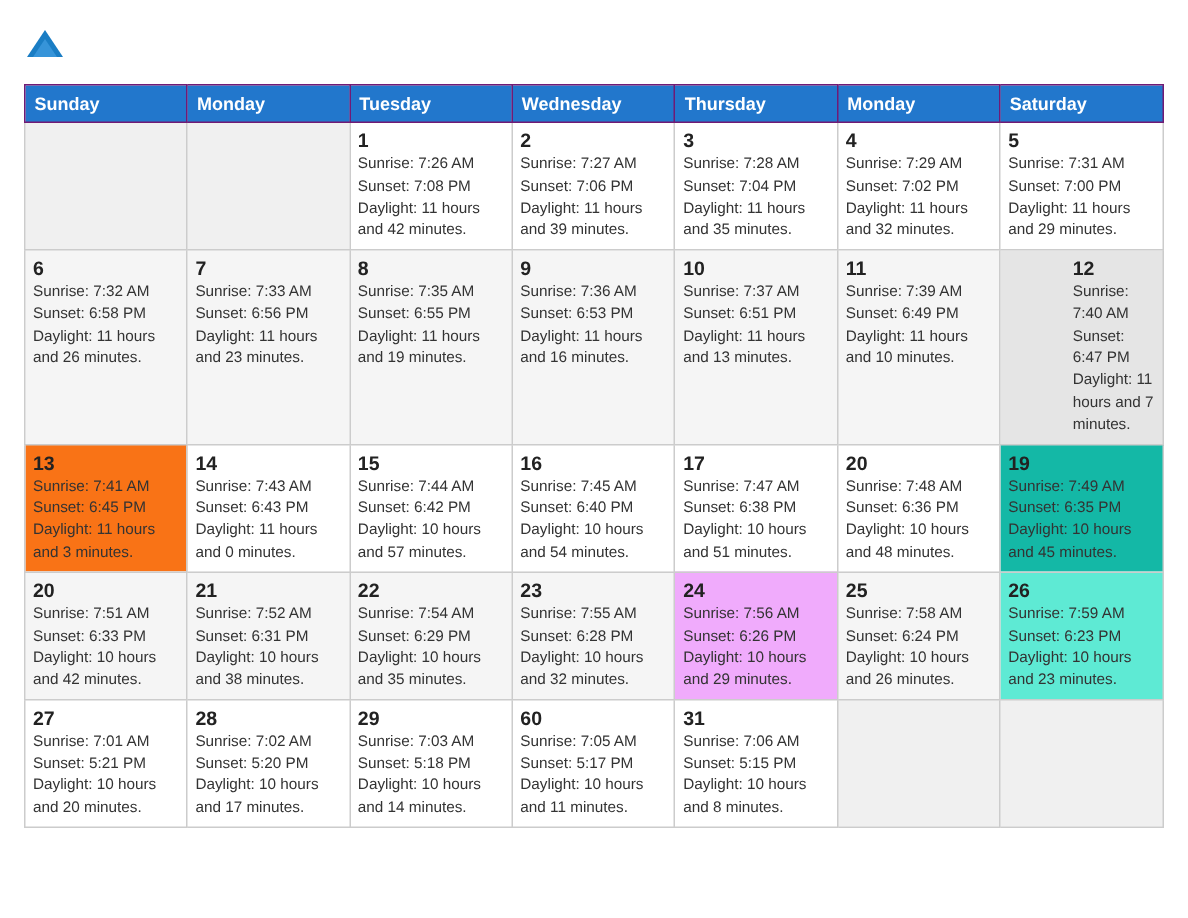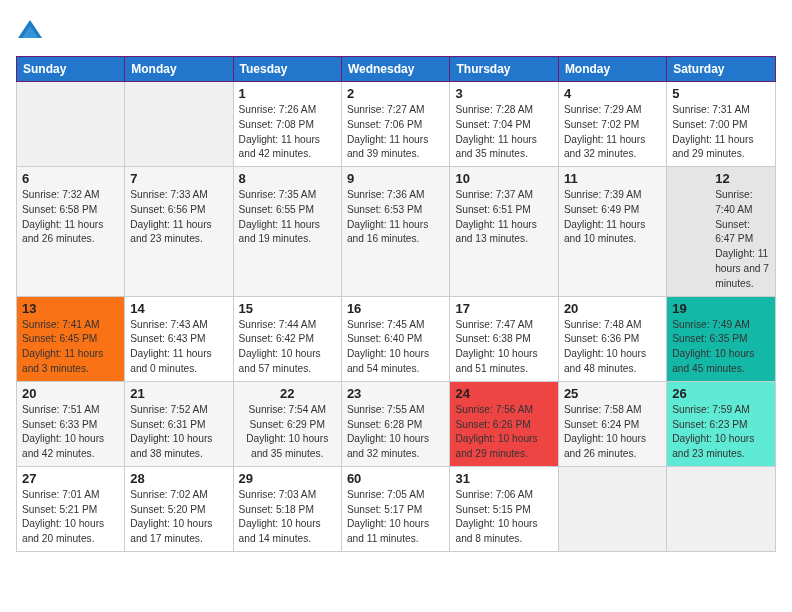--- a/index.html
+++ b/index.html
@@ -207,29 +207,29 @@
       </tr>
       <tr>
         <td style="background: rgb(245, 245, 245);">
           <span class="day-number">20</span>
           <div class="day-info">Sunrise: 7:51 AM<br>Sunset: 6:33 PM<br>Daylight: 10 hours and 42 minutes.</div>
         </td>
         <td style="background: rgb(245, 245, 245); margin-left: 18px;">
           <span class="day-number">21</span>
           <div class="day-info">Sunrise: 7:52 AM<br>Sunset: 6:31 PM<br>Daylight: 10 hours and 38 minutes.</div>
         </td>
-        <td style="background: rgb(245, 245, 245); text-align: center;">
+        <td style="background: rgb(245, 245, 245);">
           <span class="day-number">22</span>
           <div class="day-info">Sunrise: 7:54 AM<br>Sunset: 6:29 PM<br>Daylight: 10 hours and 35 minutes.</div>
         </td>
         <td style="background: rgb(245, 245, 245);">
           <span class="day-number">23</span>
           <div class="day-info">Sunrise: 7:55 AM<br>Sunset: 6:28 PM<br>Daylight: 10 hours and 32 minutes.</div>
         </td>
-        <td style="background: #ef4444;">
+        <td style="background: #f0abfc;">
           <span class="day-number">24</span>
           <div class="day-info">Sunrise: 7:56 AM<br>Sunset: 6:26 PM<br>Daylight: 10 hours and 29 minutes.</div>
         </td>
         <td style="background: rgb(245, 245, 245);">
           <span class="day-number">25</span>
           <div class="day-info">Sunrise: 7:58 AM<br>Sunset: 6:24 PM<br>Daylight: 10 hours and 26 minutes.</div>
         </td>
         <td style="background: #5eead4;">
           <span class="day-number">26</span>
           <div class="day-info">Sunrise: 7:59 AM<br>Sunset: 6:23 PM<br>Daylight: 10 hours and 23 minutes.</div>

